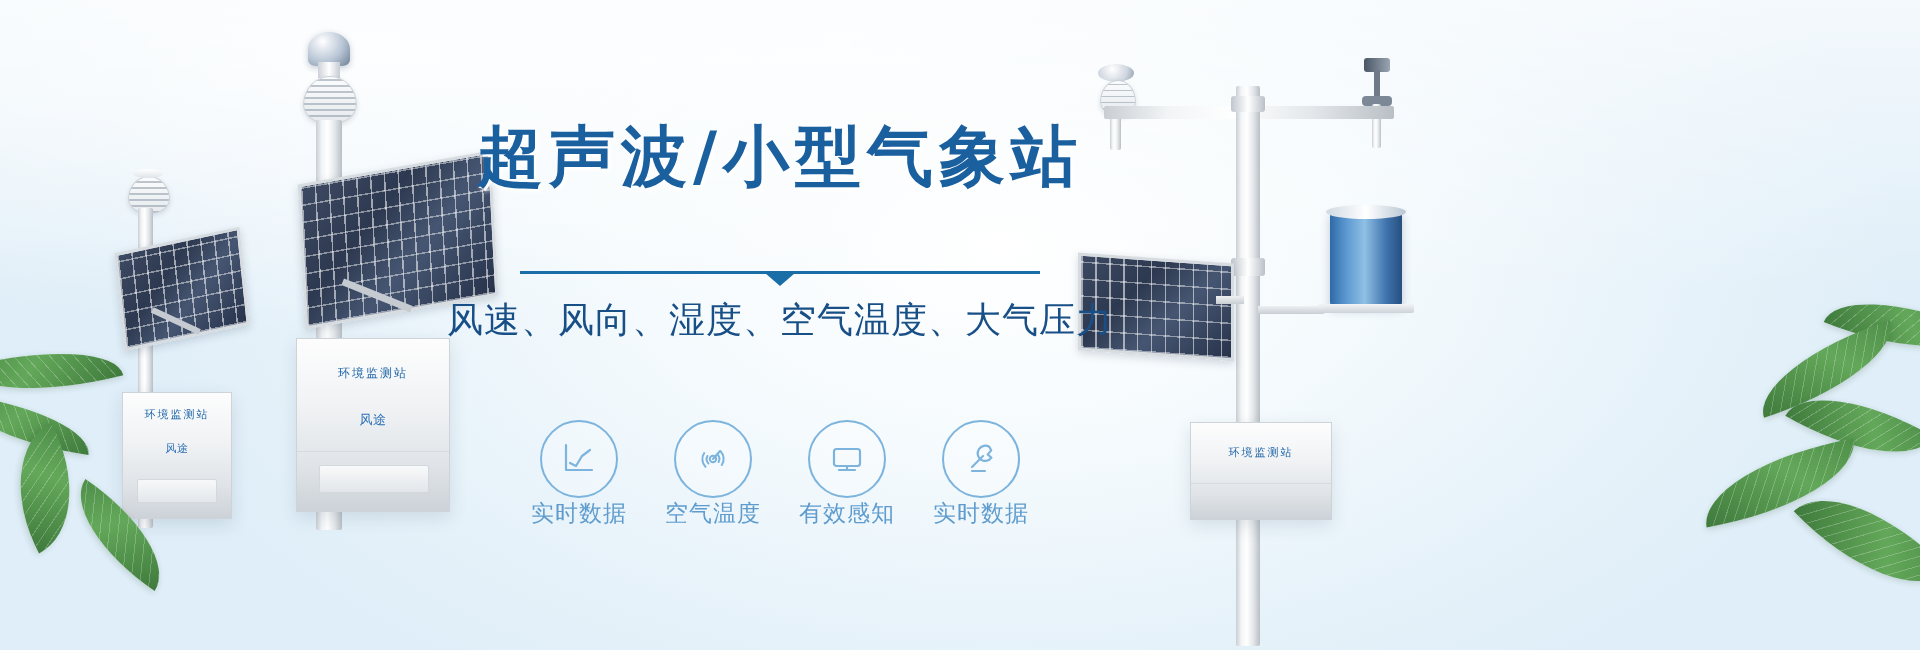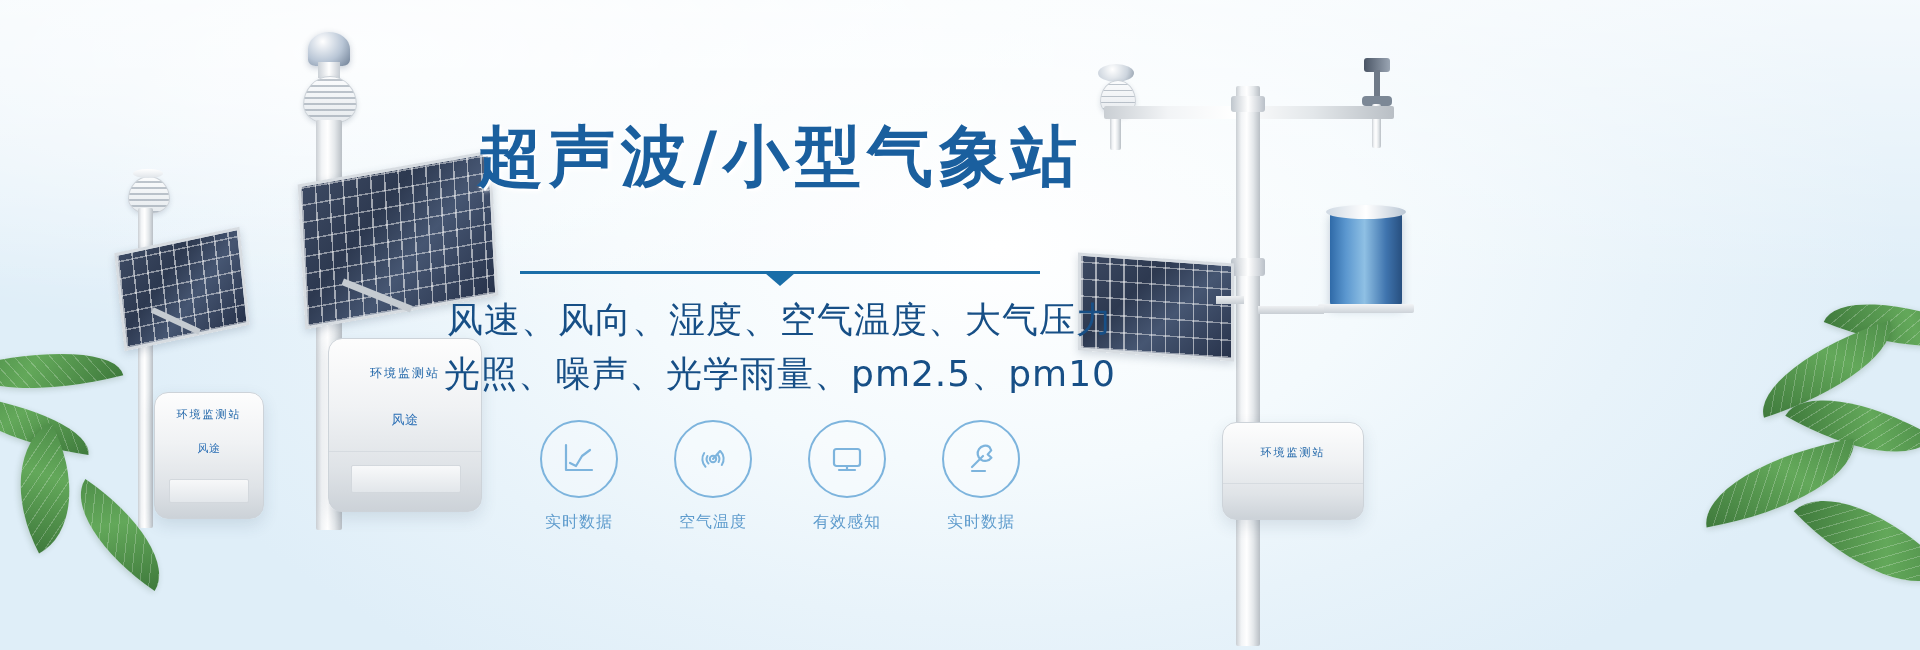--- a/index.html
+++ b/index.html
@@ -25,23 +25,22 @@
   .pole{background:linear-gradient(90deg,#c9ced3 0%,#f2f4f6 22%,#ffffff 45%,#e3e7ea 72%,#b9bfc5 100%);border-radius:2px;}
   .panel{
     background:
       repeating-linear-gradient(90deg, rgba(255,255,255,.55) 0 1.5px, rgba(255,255,255,0) 1.5px 14px),
       repeating-linear-gradient(0deg, rgba(255,255,255,.45) 0 1.5px, rgba(255,255,255,0) 1.5px 17px),
       linear-gradient(135deg,#3d4a63 0%,#2d3950 35%,#465672 60%,#27324a 100%);
     border:3px solid #d7dce1;box-shadow:0 3px 8px rgba(40,60,90,.18);
   }
   .cabinet{
     background:linear-gradient(180deg,#fdfdfd 0%,#f0f2f4 40%,#dfe3e7 75%,#ccd2d8 100%);
-    border:1px solid #cdd3d9;border-radius:14px;
+    border:1px solid #cdd3d9;border-radius:0;
     box-shadow:0 6px 16px rgba(50,70,95,.13);
-    margin-left:32px;
   }
   .cab-label{
     position:absolute;left:50%;transform:translateX(-50%);
     color:#1d64a8;font-size:11px;letter-spacing:2px;white-space:nowrap;
   }
   .logo-txt{
     position:absolute;left:50%;transform:translateX(-50%);
     color:#2b6fb5;font-size:11px;white-space:nowrap;letter-spacing:.5px;
   }
   .shield{
@@ -93,21 +92,21 @@
 
   .features{position:absolute;left:520px;top:404px;width:520px;display:flex;justify-content:space-between;}
   .feature{width:118px;text-align:center;}
   .circle{
     width:74px;height:74px;margin:0 auto;border-radius:50%;
     border:2px solid #7db4dd;display:flex;align-items:center;justify-content:center;
     background:rgba(255,255,255,.25);
   }
   .circle svg{display:block;}
   .feat-label{
-    margin-top:14px;color:#5f9ccd;font-size:16px;letter-spacing:1px;white-space:nowrap;
+    color:#5f9ccd;font-size:23px;letter-spacing:1px;white-space:nowrap;
     font-family:Liberation Serif, serif;
   }
 </style>
 </head>
 <body>
 
 <div class="banner">
   <div class="haze"></div>
 
   <div>
@@ -207,21 +206,20 @@
   <div class="content">
 
     <div class="title">超声波/小型气象站</div>
 
     <div class="divider">
       <div class="rule"></div>
       <div class="tri"></div>
     </div>
 
     <div class="sub sub1">风速、风向、湿度、空气温度、大气压力</div>
-    <div class="sub sub2">光照、噪声、光学雨量、pm2.5、pm10</div>
 
     <div class="features">
 
       <div class="feature">
         <div class="circle">
           <svg width="40" height="40" viewBox="0 0 40 40" fill="none" stroke="#7db4dd" stroke-width="2.2" stroke-linecap="round" stroke-linejoin="round">
             <polyline points="7,6 7,31 33,31"></polyline>
             <polyline points="11,24 17,27 23,17 31,11"></polyline>
           </svg>
         </div>

